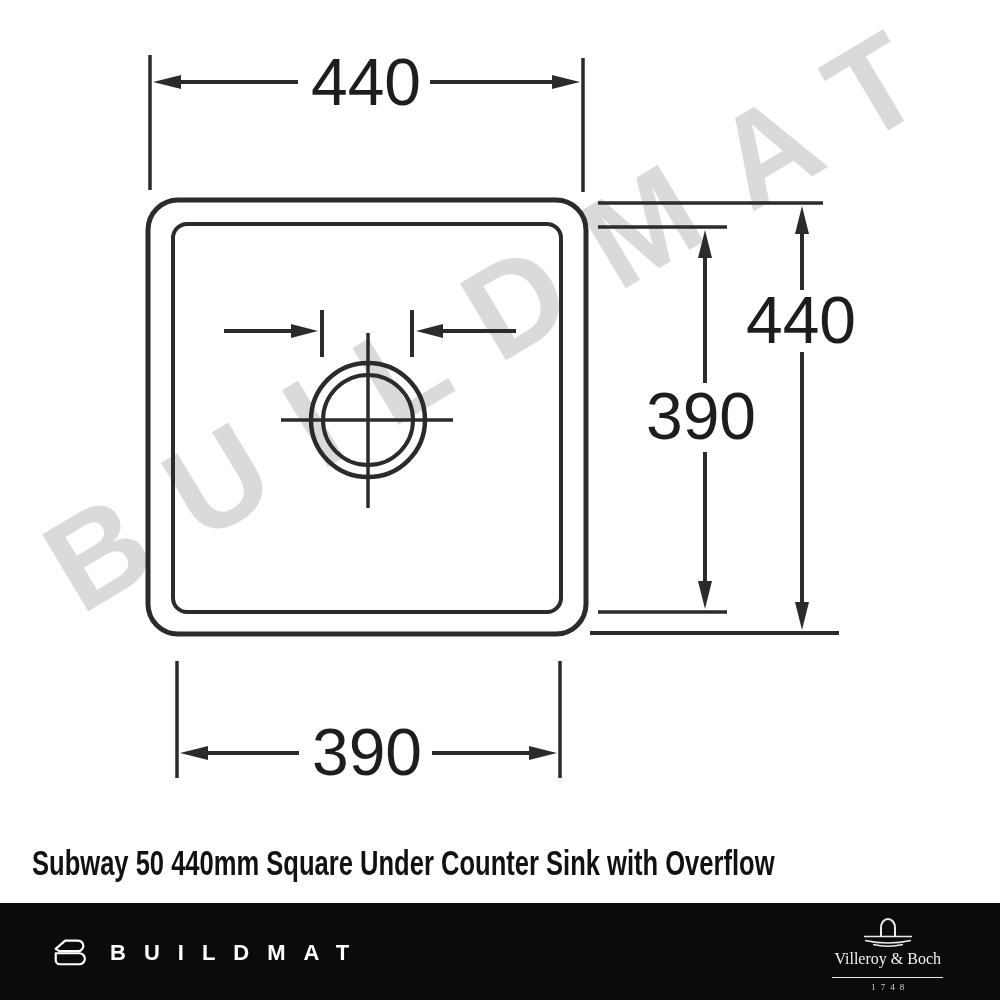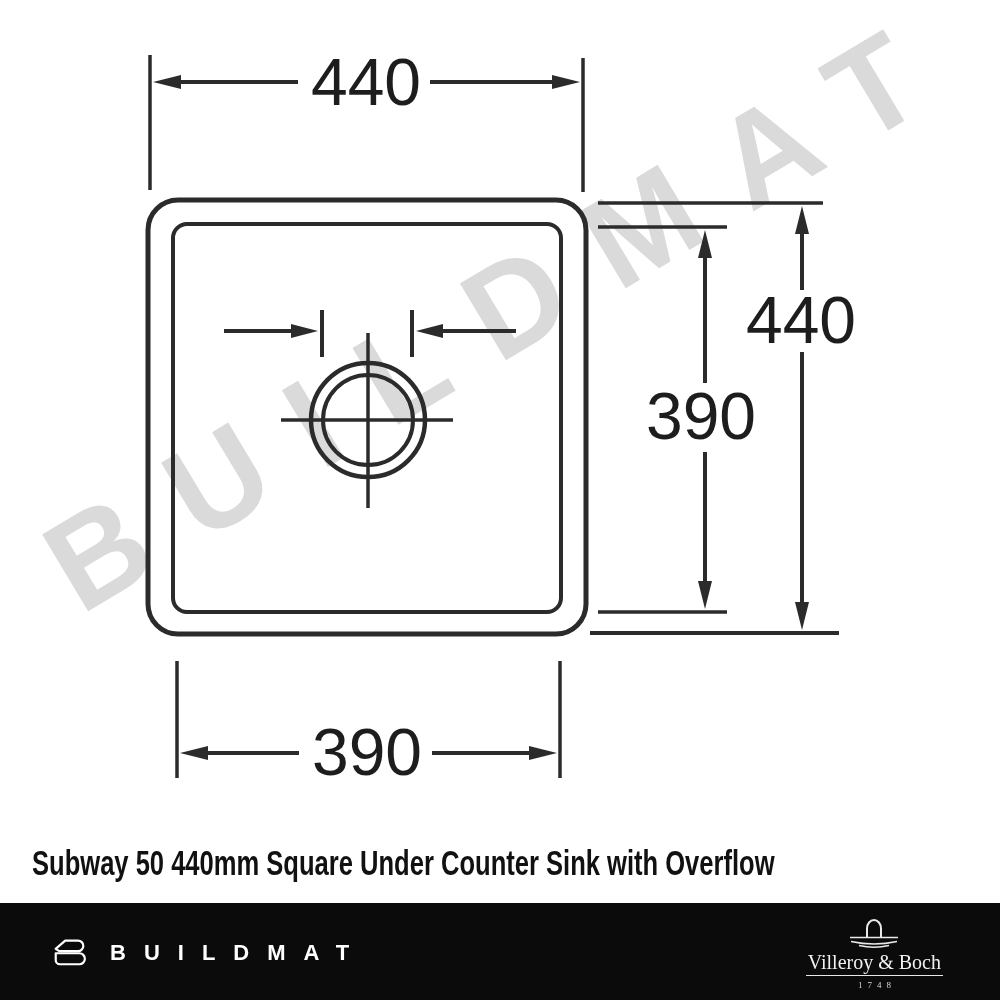--- a/index.html
+++ b/index.html
@@ -40,23 +40,23 @@
   }
   #brand{display:flex;align-items:center;gap:16px;}
   #brand-text{
     font-family:"Liberation Sans",sans-serif;
     font-size:22px;font-weight:700;letter-spacing:18px;
     color:#ffffff;padding-top:2px;white-space:nowrap;
   }
   #vb{display:flex;flex-direction:column;align-items:center;margin-top:4px;}
   #vb-name{
     font-family:"Liberation Serif",serif;
-    font-size:20px;font-weight:400;color:#f1f1f1;
+    font-size:16px;font-weight:400;color:#f1f1f1;
     white-space:nowrap;border-bottom:1px solid #e8e8e8;
-    padding:1px 2px 1px 2px;margin-top:1px;
+    padding:1px 2px 9px 2px;margin-top:1px;
   }
   #vb-year{
     font-family:"Liberation Serif",serif;
     font-size:9px;color:#d8d8d8;letter-spacing:5px;
     margin-top:4px;padding-left:5px;text-align:right;
   }
 </style>
 </head>
 <body>
 

